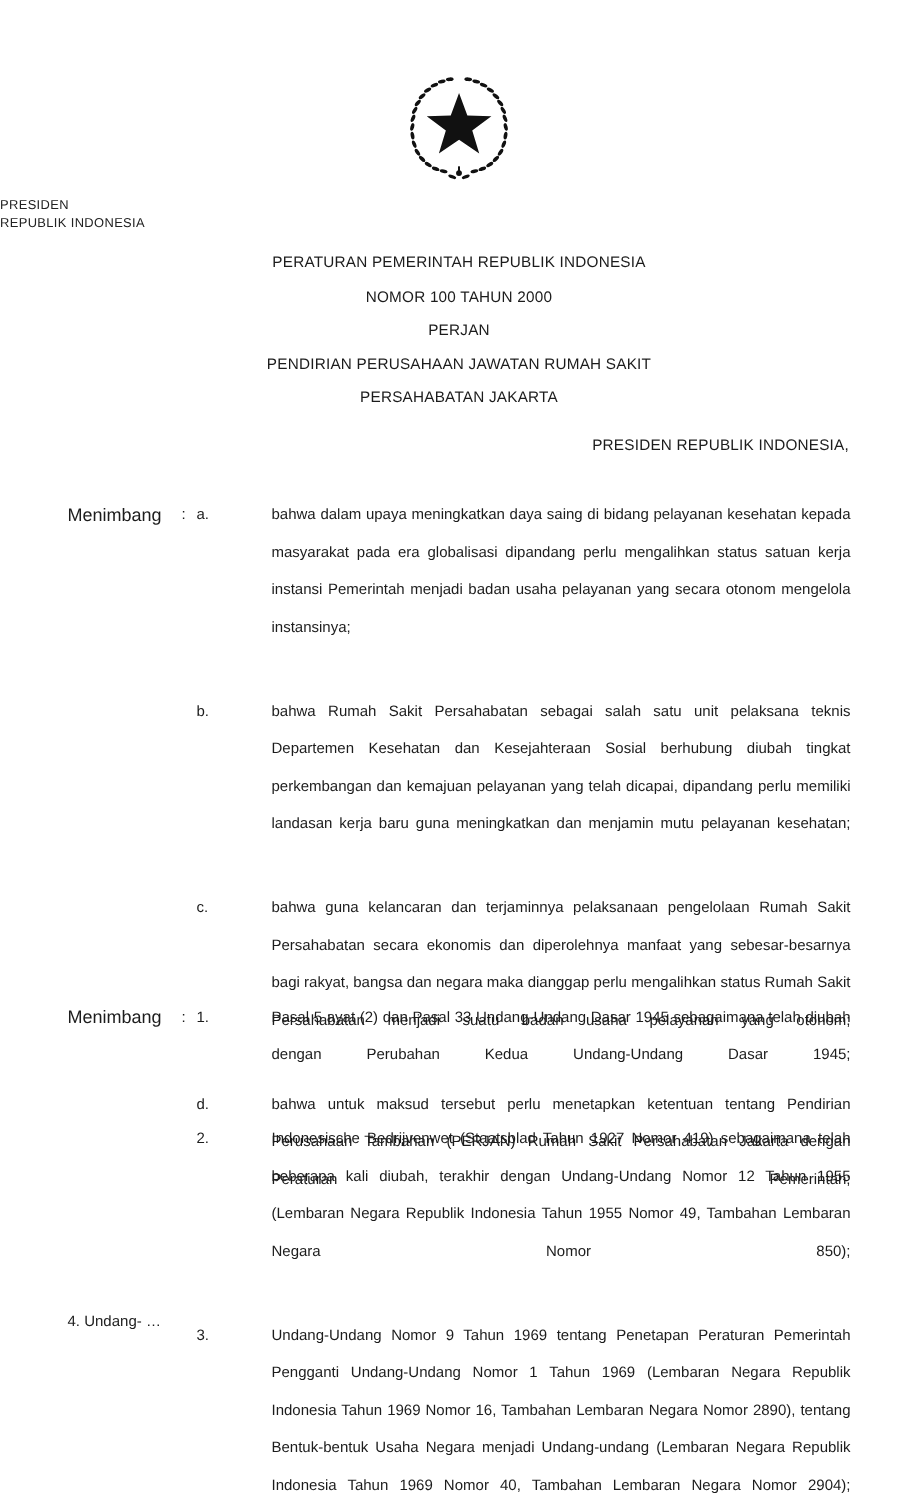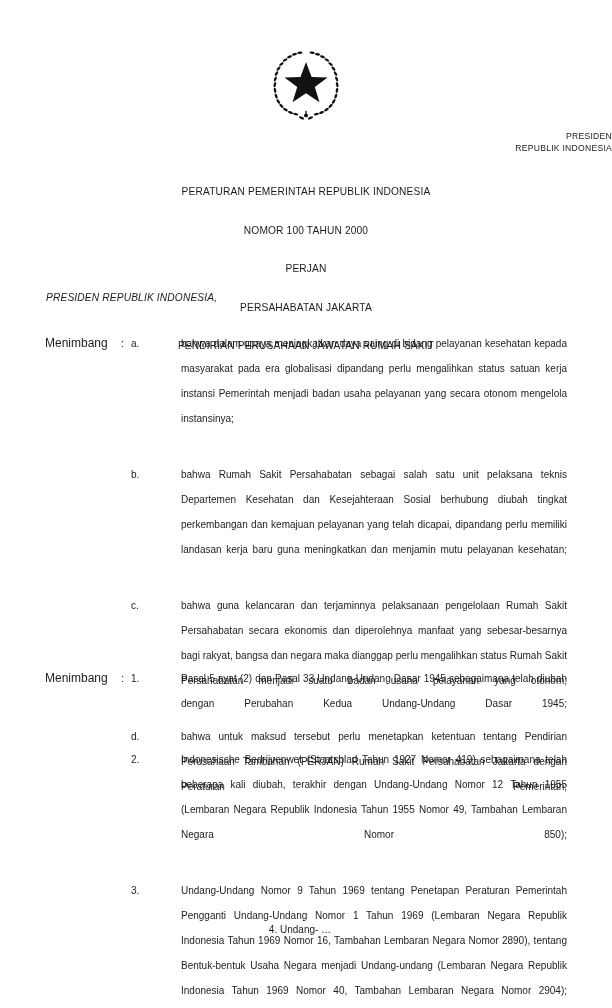--- a/index.html
+++ b/index.html
@@ -15,21 +15,21 @@
     color: #1c1c1c;
     overflow: hidden;
   }
 
   
   .emblem-block {
     position: absolute;
     left: 0;
     top: 42px;
     width: 612px;
-    text-align: right;
+    text-align: left;
   }
   .emblem-svg {
     display: block;
     margin: 0 auto;
     width: 82px;
     height: 82px;
   }
   .emblem-caption {
     margin-top: 7px;
     font-size: 8.6px;
@@ -46,32 +46,30 @@
     top: 165px;
     width: 520px;
     text-align: center;
   }
   .title-line {
     font-size: 10.2px;
     line-height: 22.5px;
     letter-spacing: 0.15px;
     color: #1c1c1c;
     white-space: nowrap;
-    margin-top: 16px;
   }
 
   .presiden-line {
     position: absolute;
     left: 46px;
     top: 292px;
     width: 520px;
-    text-align: left;
+    text-align: right;
     font-size: 10.2px;
     letter-spacing: 0.15px;
-    font-style: italic;
   }
 
   
   .section {
     position: absolute;
     left: 45px;
     width: 522px;
   }
   #section-menimbang { top: 331px; }
   #section-mengingat { top: 666px; }
@@ -119,23 +117,23 @@
   .clause-text::after {
     content: "";
     display: inline-block;
     width: 100%;
   }
 
   
   .footer-catchword {
     position: absolute;
     left: 45px;
-    top: 924px;
+    top: 876px;
     width: 522px;
-    text-align: center;
+    text-align: left;
     font-size: 10px;
     padding-right: 12px;
     box-sizing: border-box;
   }
 </style>
 </head>
 <body>
 
 <div class="emblem-block">
   <svg class="emblem-svg" viewBox="0 0 100 100" aria-hidden="true">
@@ -193,22 +191,22 @@
   <div class="emblem-caption">
     <div>PRESIDEN</div>
     <div>REPUBLIK INDONESIA</div>
   </div>
 </div>
 
 <div class="title-block">
   <div class="title-line">PERATURAN PEMERINTAH REPUBLIK INDONESIA</div>
   <div class="title-line">NOMOR 100 TAHUN 2000</div>
   <div class="title-line">PERJAN</div>
+  <div class="title-line">PENDIRIAN PERUSAHAAN JAWATAN RUMAH SAKIT</div>
   <div class="title-line">PERSAHABATAN JAKARTA</div>
-  <div class="title-line">PENDIRIAN PERUSAHAAN JAWATAN RUMAH SAKIT</div>
 </div>
 
 <div class="presiden-line">PRESIDEN REPUBLIK INDONESIA,</div>
 
 <div class="section" id="section-menimbang">
   <div class="section-row">
     <div class="section-label">Menimbang</div>
     <div class="section-colon">:</div>
     <div class="section-items">
 

